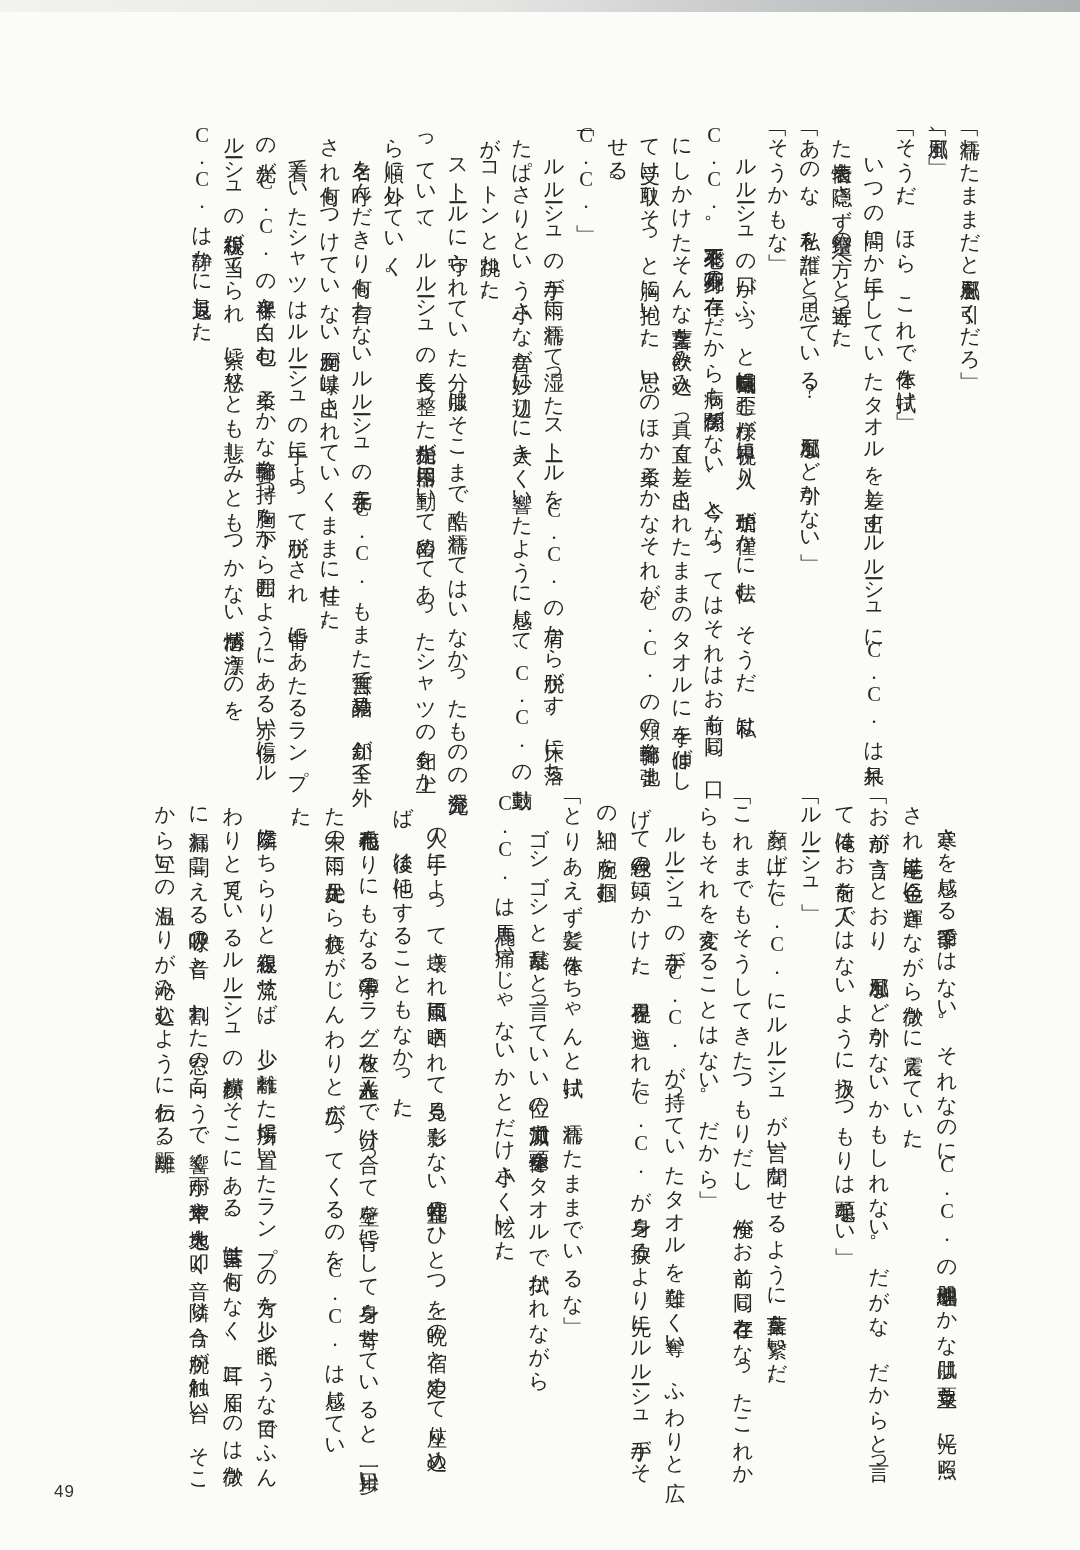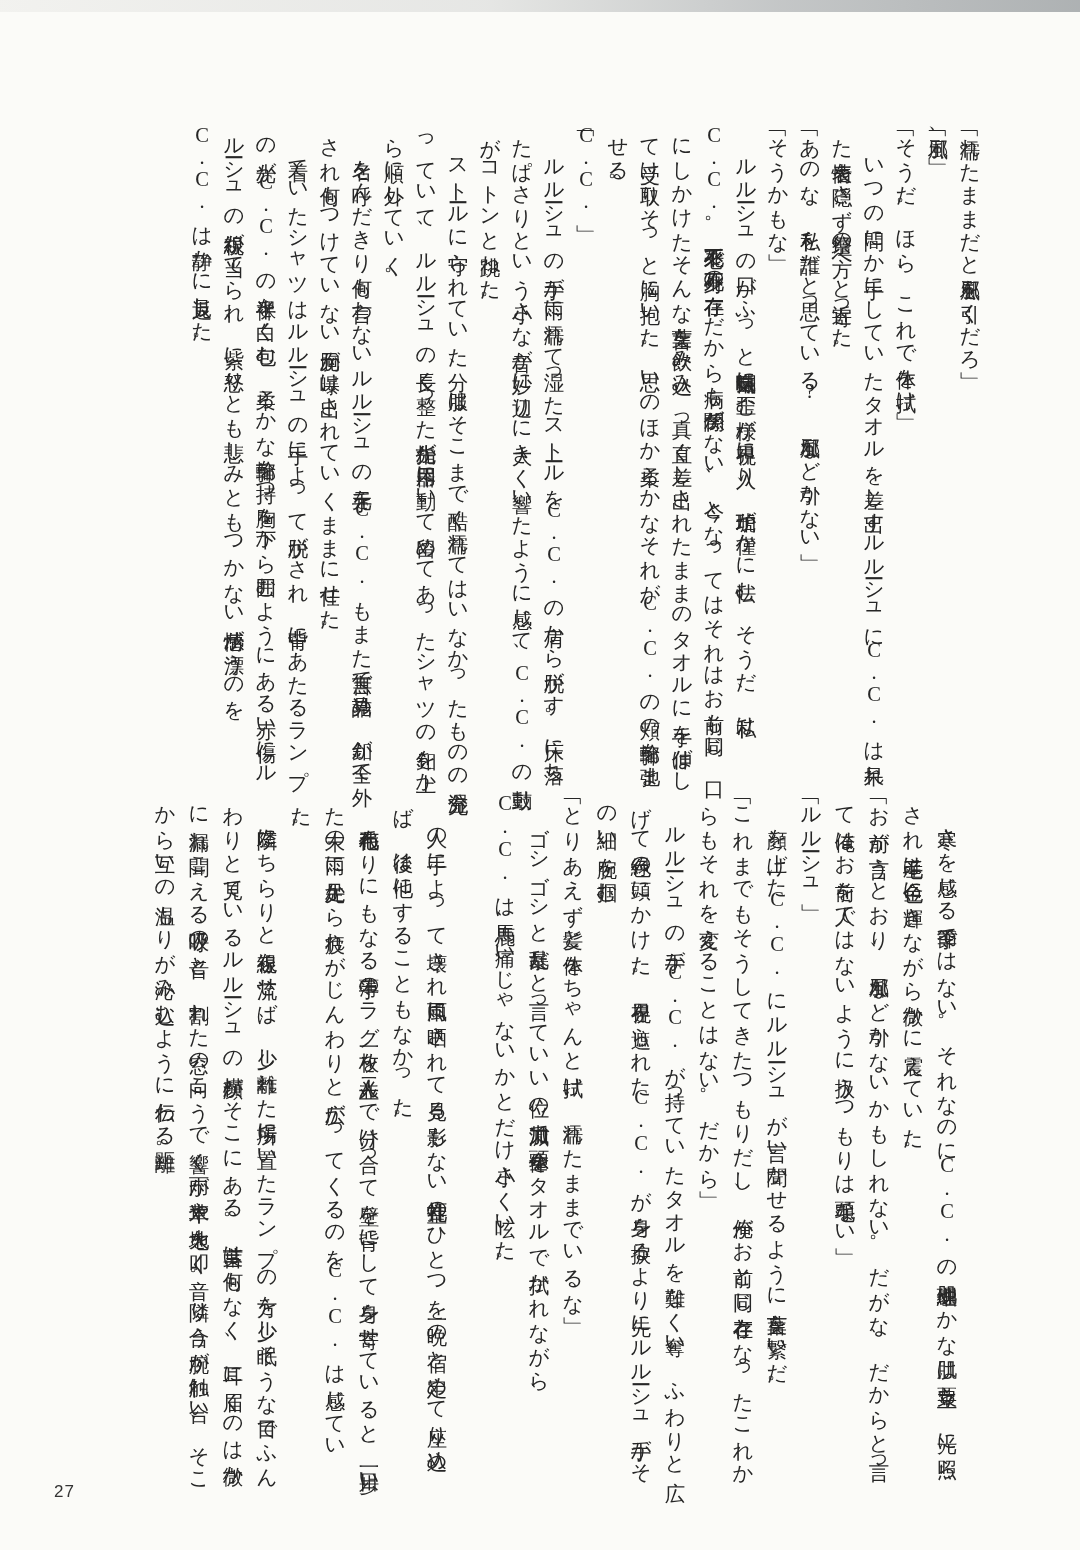--- a/index.html
+++ b/index.html
@@ -87,15 +87,15 @@
     <p class="dialogue">「これまでもそうしてきたつもりだし、俺がお前と同じ存在となったこれからもそれを変えることはない。だから」</p>
     <p class="narrative">ルルーシュの手がC.C.が持っていたタオルを難なく奪い、ふわりと広げて緑色の頭にかけた。視界を遮られたC.C.が身を捩るより先にルルーシュ手がその細い腕を掴む。</p>
     <p class="dialogue">「とりあえず髪と体をちゃんと拭け、濡れたままでいるな」</p>
     <p class="narrative">ゴシゴシと乱暴だと言っていい位の力加減で頭全体をタオルで拭かれながら、C.C.は馬鹿、痛いじゃないかとだけ小さく呟いた。</p>
     <p class="blank">　</p>
     <p class="narrative">人の手によって壊され風雨に晒されて見る影もない礼拝室のひとつを一晩の宿と定めて座り込めば、後は他にすることもなかった。</p>
     <p class="narrative">毛布代わりにもなる薄手のラグ一枚を二人並んで分け合って壁を背にして身を寄せていると、一日歩いた末の雨に足先から疲れがじんわりと広がってくるのをC.C.は感じていた。</p>
     <p class="narrative">左隣にちらりと視線を流せば、少し離れた場所に置いたランプの方を少し眠そうな目でふんわりと見ているルルーシュの横顔がそこにある。言葉は何もなく、耳に届くのは微かに漏れ聞こえる呼吸の音と、割れた窓の向こうで響く雨が草木や大地を叩く音。隣り合う腕が触れ合い、そこから互いの温もりが沁み込むように伝わる距離。</p>
   </div>
 
-  <div class="page-number">27</div>
+  <div class="page-number">49</div>
 
 </div>
 
 </body></html>

